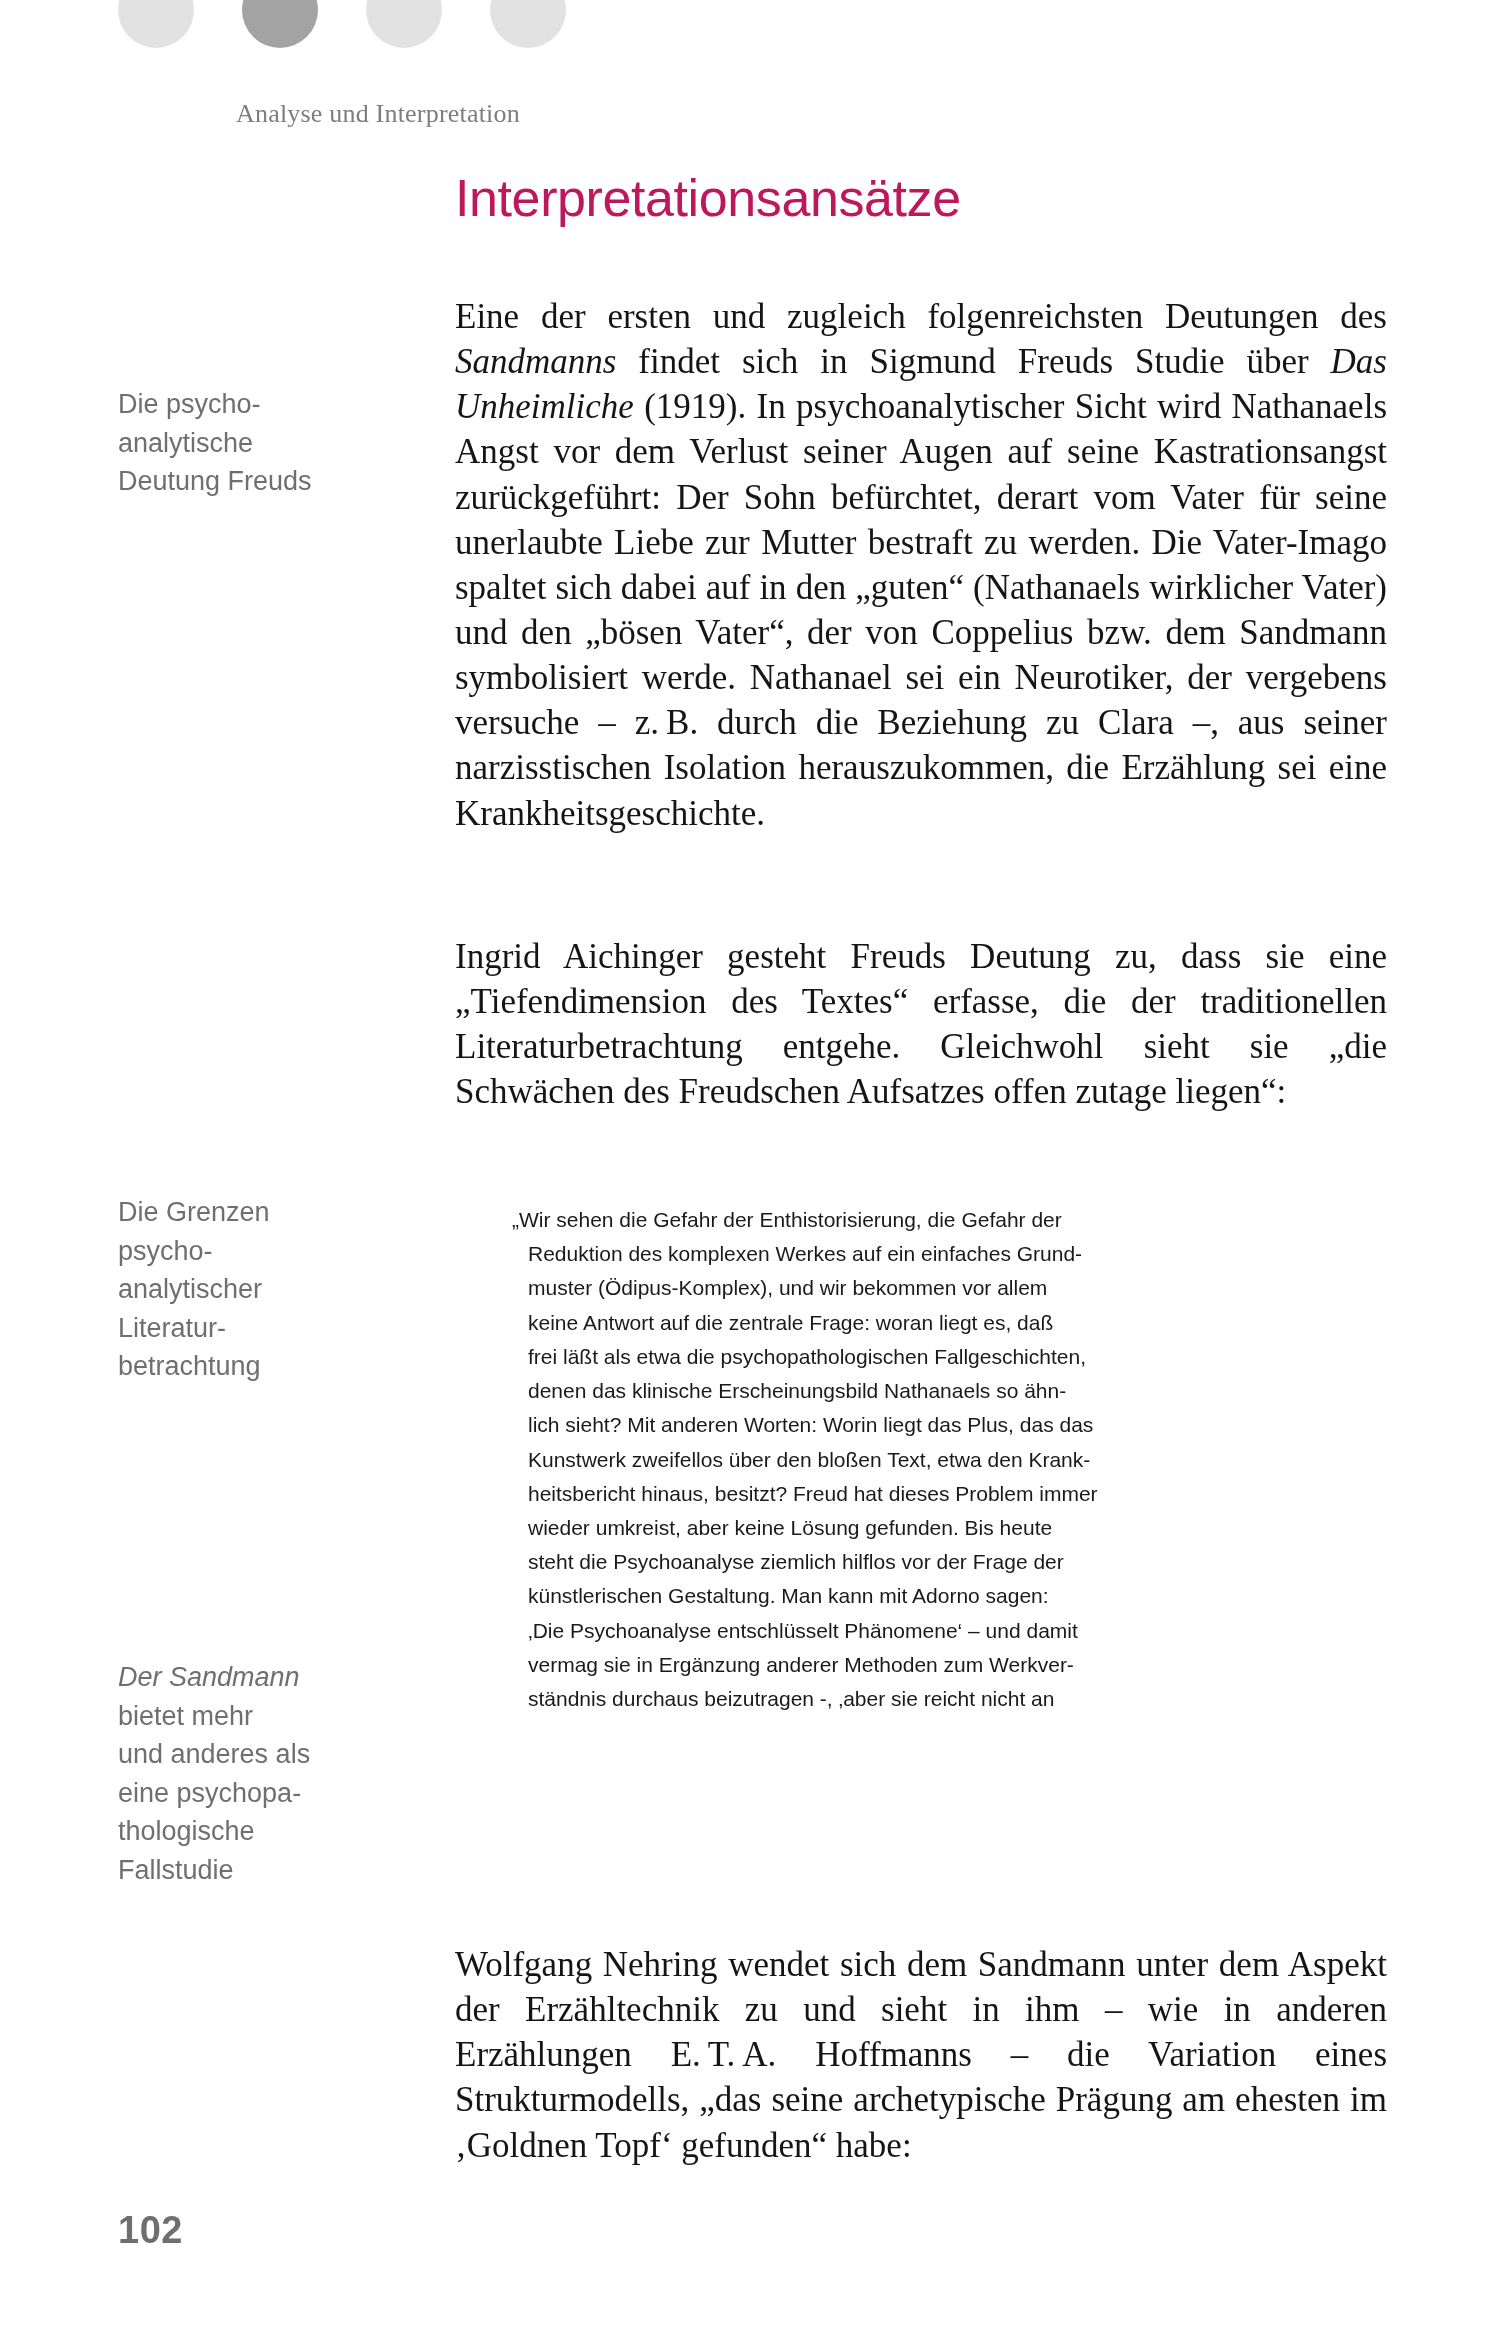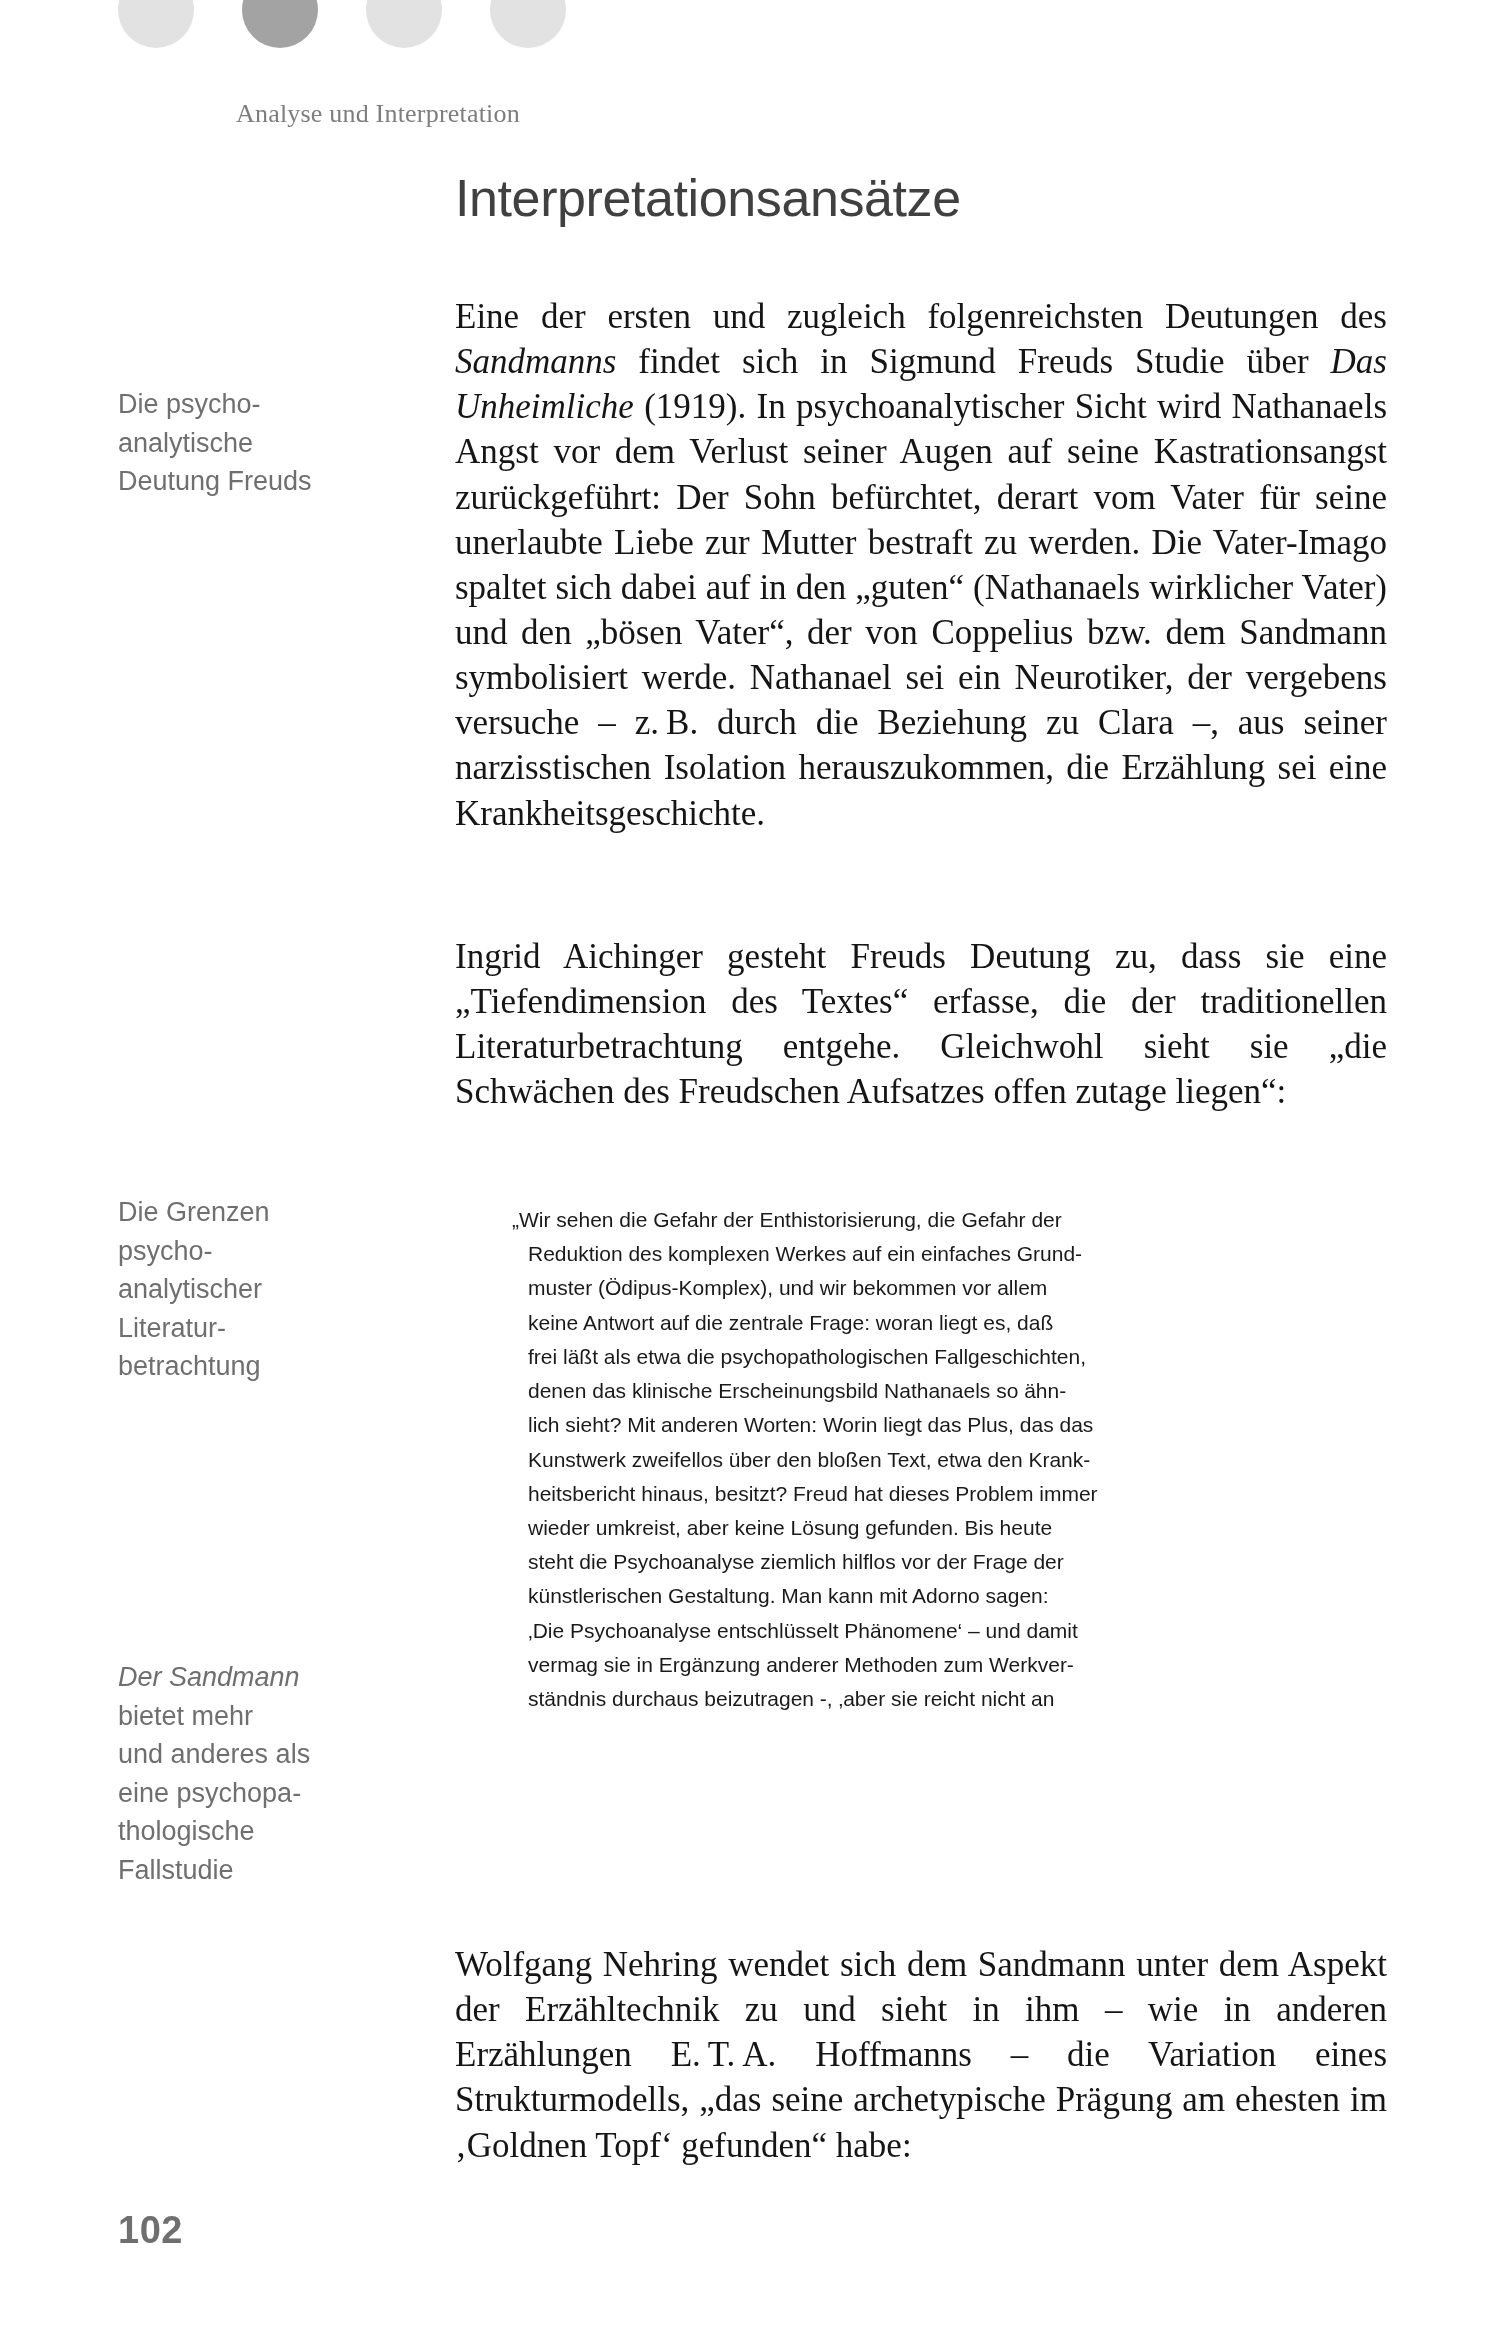--- a/index.html
+++ b/index.html
@@ -47,21 +47,21 @@
     margin-top: 44px;
   }
 
   
   .page-title {
     position: absolute;
     top: 168px;
     left: 455px;
     font-size: 52px;
     font-weight: 400;
-    color: #404040;
+    color: #be185d;
     letter-spacing: -0.4px;
     font-family: "Liberation Sans", sans-serif;
   }
 
   
   .margin-col {
     position: absolute;
     left: 118px;
     width: 290px;
   }

